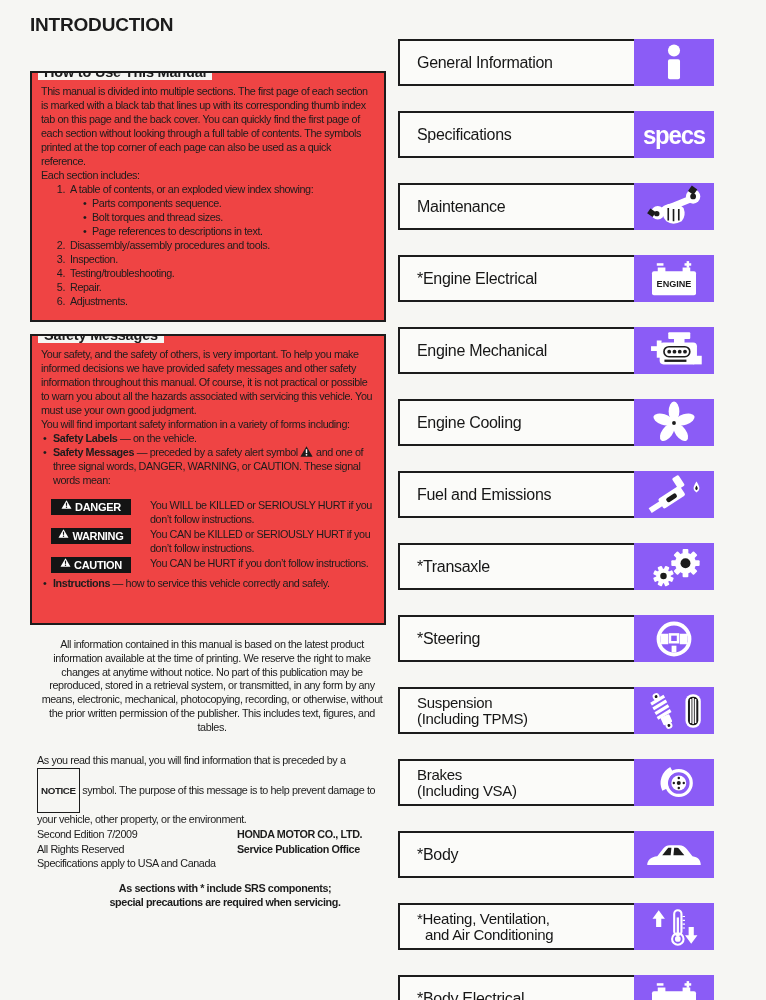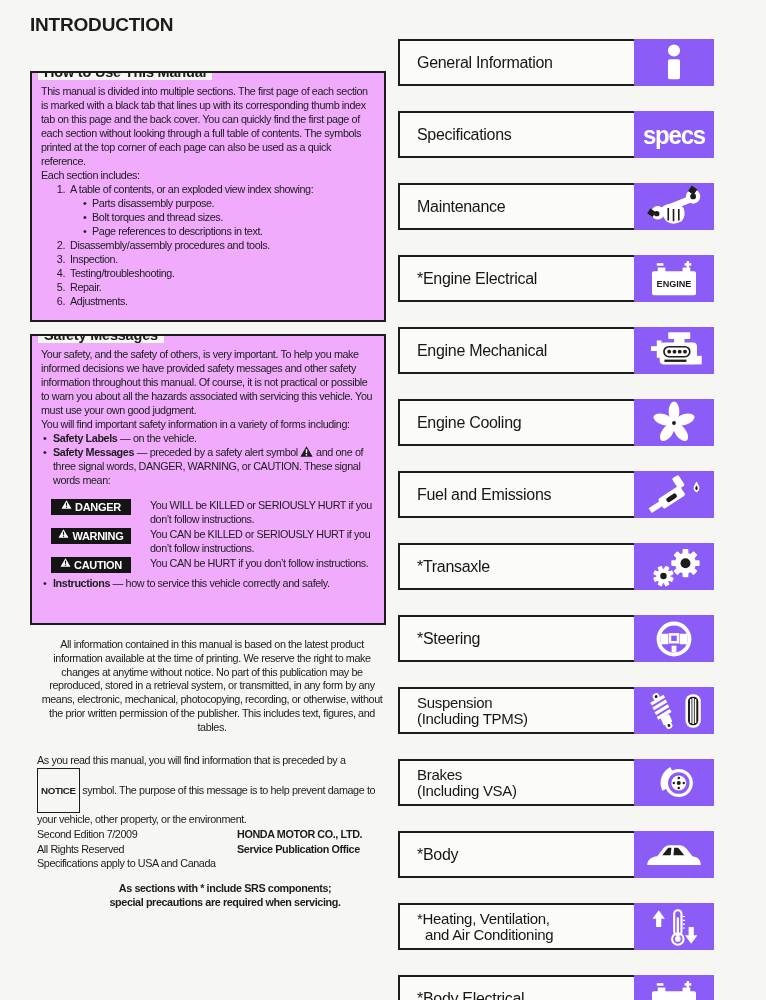--- a/index.html
+++ b/index.html
@@ -10,21 +10,21 @@
     font-family:"Liberation Sans","DejaVu Sans",sans-serif;
     overflow:hidden;
   }
   
   .page-title {
     position:absolute; left:30px; top:14px;
     font-size:19px; font-weight:bold; letter-spacing:-0.2px;
   }
   .frame-box {
     position:absolute; left:30px; width:356px;
-    border:2px solid #1c1c1c; background:#f0abfc;
+    border:2px solid #1c1c1c; background:#ef4444;
     font-size:10.8px; line-height:14px; letter-spacing:-0.4px;
     padding:11px 8px 0 9px; overflow:hidden;
   }
   .frame-box .legend {
     position:absolute; top:-9px; left:6px;
     background:#f6f6f3; padding:0 6px;
     font-size:14.5px; font-weight:bold; letter-spacing:-0.2px; line-height:16px;
     white-space:nowrap;
   }
   #howto-box  { top:71px;  height:251px; }
@@ -92,21 +92,21 @@
 
   <div class="frame-box" id="howto-box">
     <span class="legend">How to Use This Manual</span>
     <div>This manual is divided into multiple sections. The first page of each section is marked with a black tab that lines up with its corresponding thumb index tab on this page and the back cover. You can quickly find the first page of each section without looking through a full table of contents. The symbols printed at the top corner of each page can also be used as a quick reference.</div>
     <div>Each section includes:</div>
     <div class="howto-list">
       <div class="num-row">
         <span class="num">1.</span>
         <span class="num-text">A table of contents, or an exploded view index showing:</span>
       </div>
-      <div class="sub-bullet">Parts disassembly purpose.</div>
+      <div class="sub-bullet">Parts components sequence.</div>
       <div class="sub-bullet">Bolt torques and thread sizes.</div>
       <div class="sub-bullet">Page references to descriptions in text.</div>
       <div class="num-row">
         <span class="num">2.</span>
         <span class="num-text">Disassembly/assembly procedures and tools.</span>
       </div>
       <div class="num-row">
         <span class="num">3.</span>
         <span class="num-text">Inspection.</span>
       </div>

